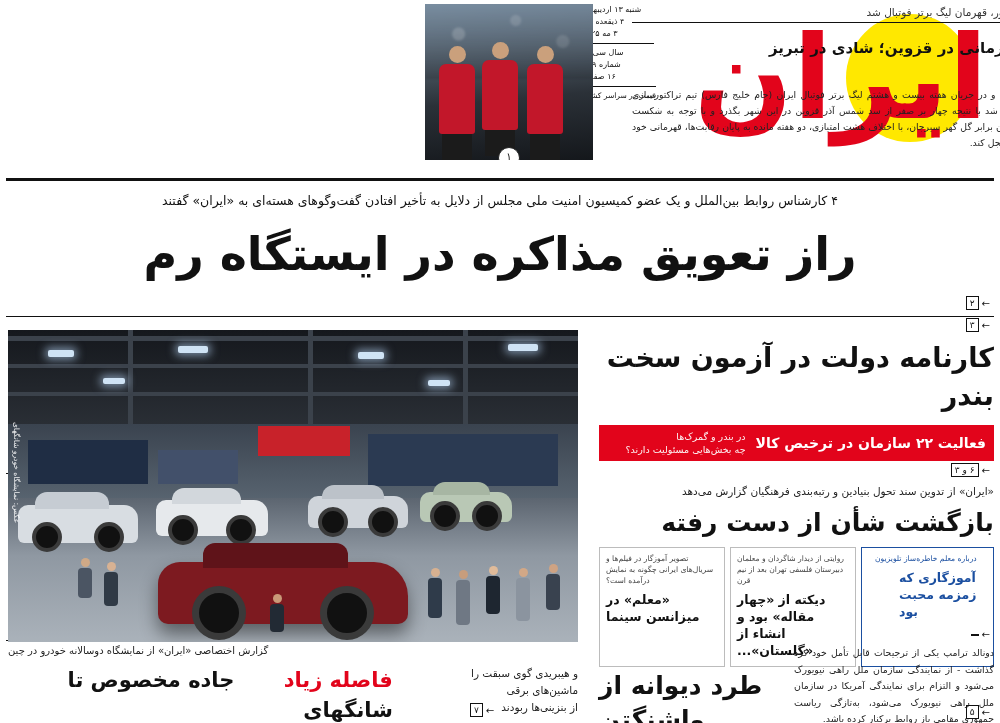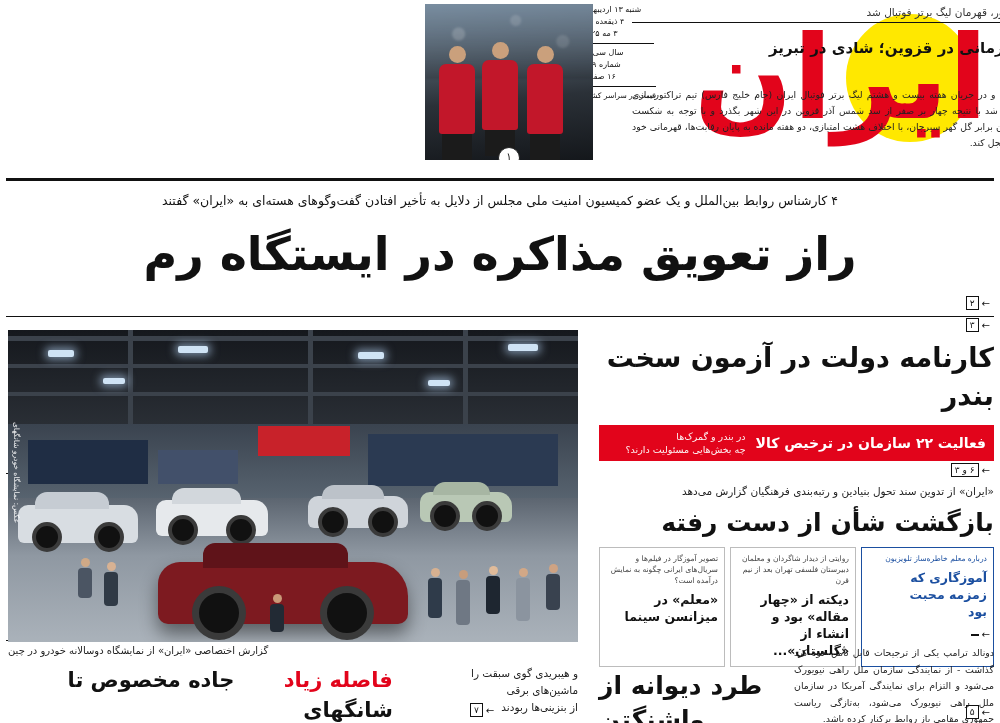--- a/index.html
+++ b/index.html
@@ -71,21 +71,21 @@
   .blk-a .title{font-size:27px;line-height:38px;font-weight:bold;text-align:right;direction:rtl;margin-top:9px;}
   .redband{margin-top:10px;background:#e2041b;color:#fff;display:flex;align-items:center;justify-content:flex-start;direction:rtl;padding:5px 8px;gap:10px;}
   .redband .b1{font-size:14px;font-weight:bold;}
   .redband .b2{font-size:9.5px;line-height:13px;color:#fff;opacity:.95;text-align:right;}
 
   .blk-b{position:absolute;right:6px;top:482px;width:395px;}
   .blk-b .sub{font-size:10.5px;line-height:18px;text-align:right;direction:rtl;color:#222;}
   .blk-b .title{font-size:25px;line-height:34px;font-weight:bold;text-align:right;direction:rtl;margin-top:6px;}
 
   .cardrow{position:absolute;right:6px;top:547px;width:395px;display:flex;gap:5px;direction:rtl;}
-  .card{flex:1;border:1px solid #bcbcbc;padding:5px 6px 7px;text-align:right;direction:rtl;background:#fff;}
+  .card{flex:1;border:1px solid #bcbcbc;padding:5px 6px 7px;text-align:left;direction:rtl;background:#fff;}
   .card .cap{font-size:7.6px;line-height:11px;color:#444;}
   .card .ttl{font-size:12.5px;line-height:17px;font-weight:bold;margin-top:5px;color:#111;}
   .card.blue{border-color:#1b4fa0;padding-left:13px;}
   .card.blue .cap{color:#1b4fa0;}
   .card.blue .ttl{color:#1b4fa0;margin-left:24px;}
 
   .blk-c{position:absolute;right:6px;top:645px;width:395px;}
   .blk-c .body{font-size:9.4px;line-height:16.5px;text-align:justify;direction:rtl;color:#222;width:200px;float:right;}
   .blk-c .title{font-size:25px;line-height:34px;font-weight:bold;text-align:left;direction:rtl;margin-top:24px;}
 

